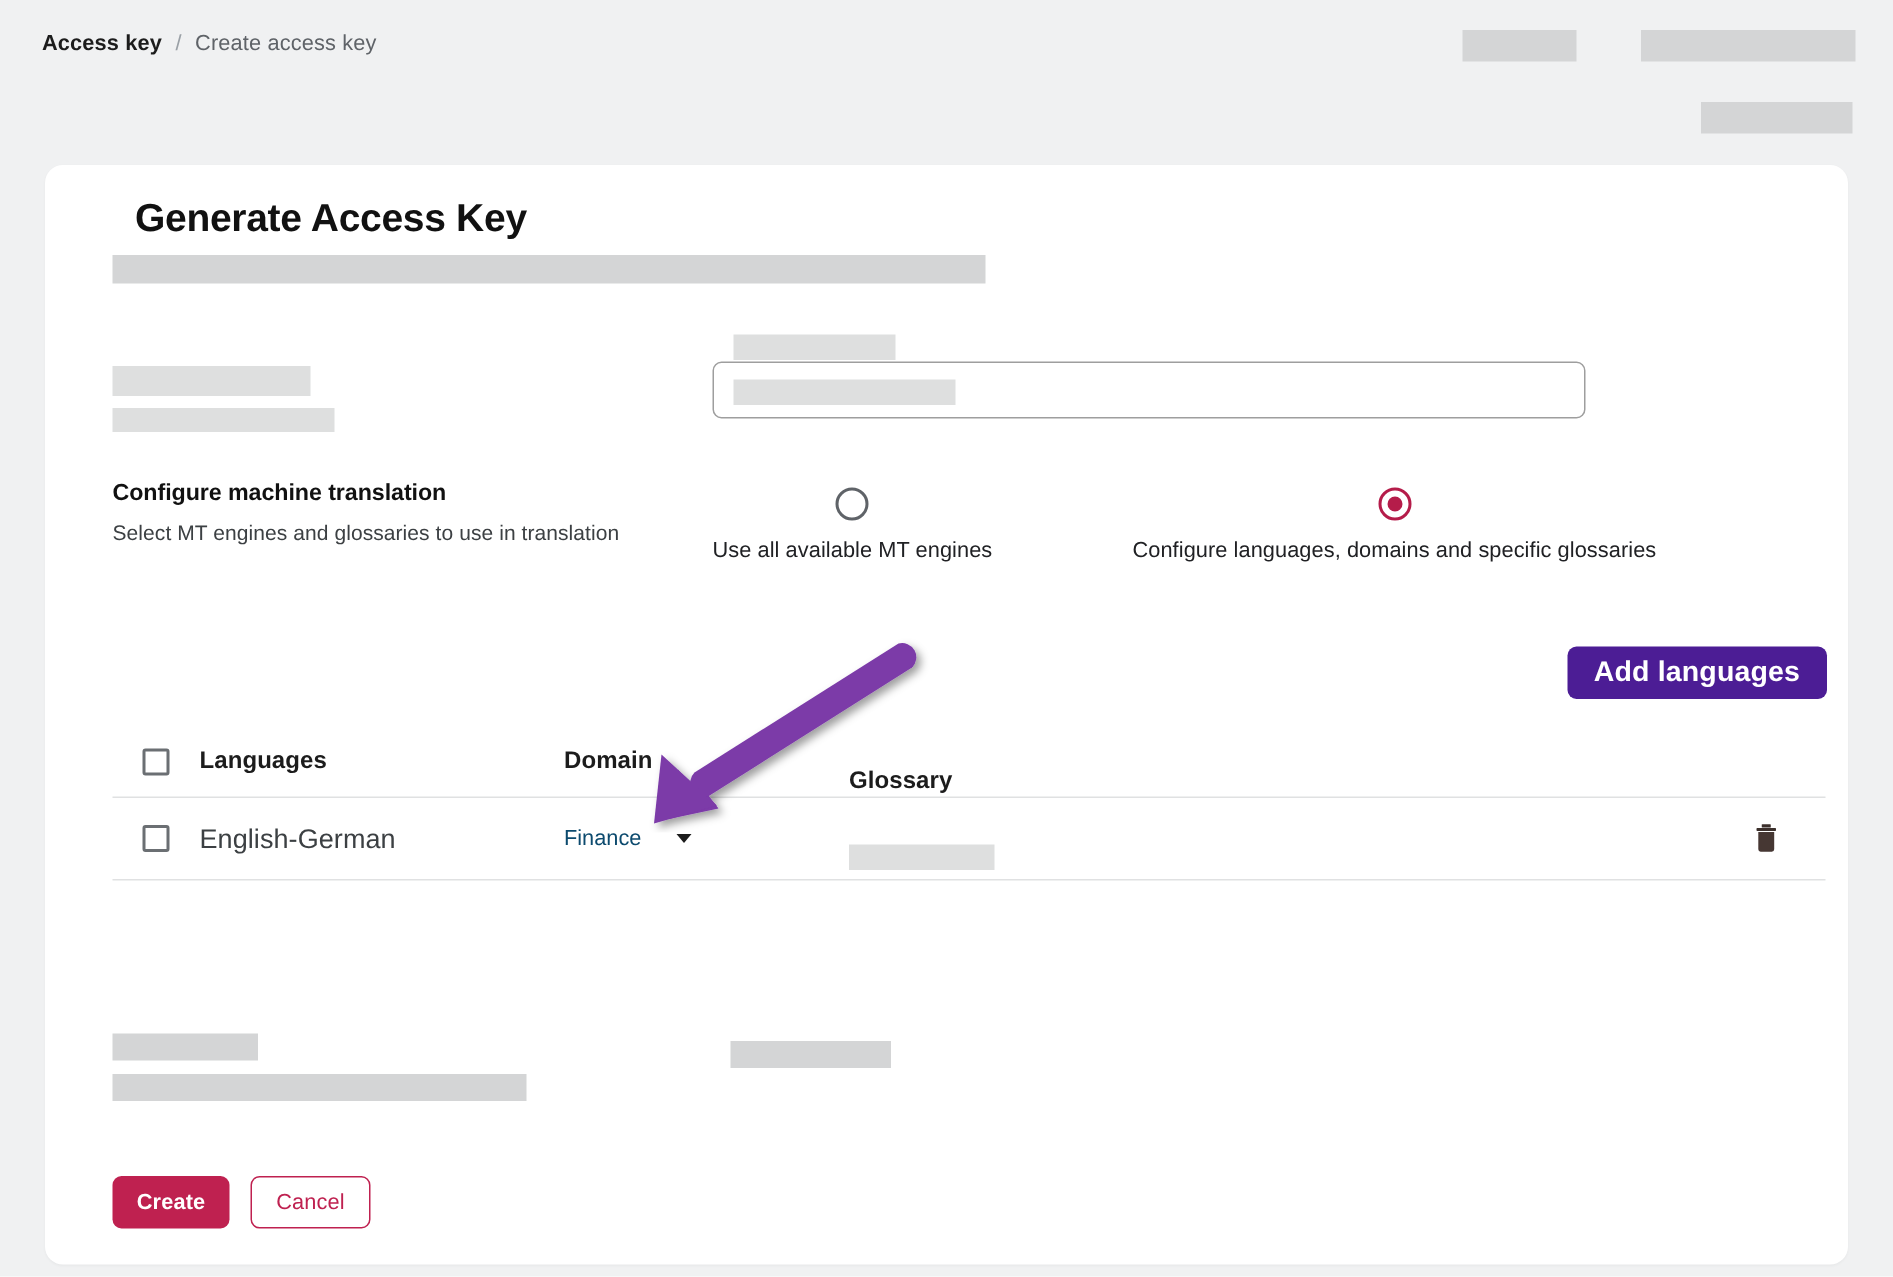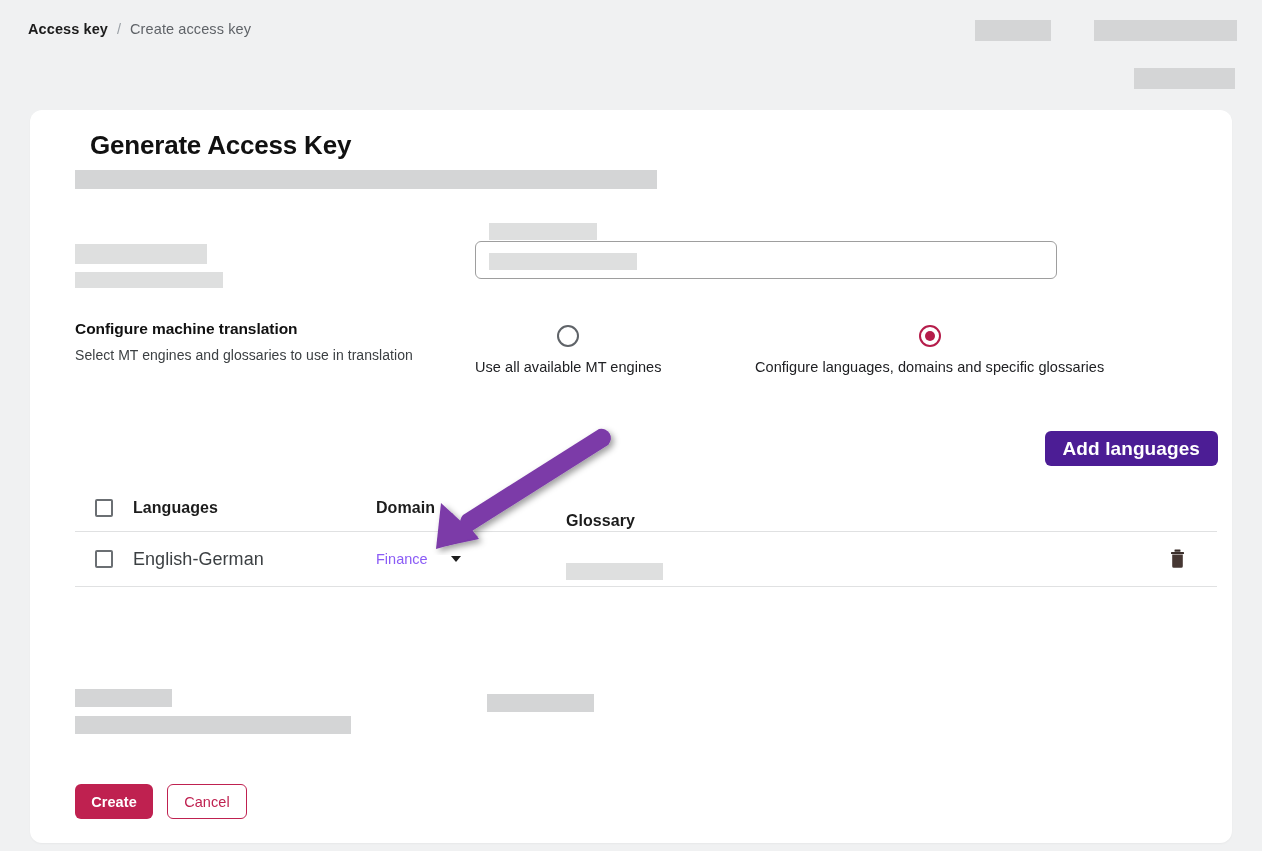--- a/index.html
+++ b/index.html
@@ -211,21 +211,21 @@
     font-size: 18px;
     color: #3c4043;
     letter-spacing: .05px;
   }
 
   .domain-select {
     display: inline-flex;
     align-items: center;
     gap: 23px;
     cursor: pointer;
-    color: #8b5cf6;
+    color: #0c4a6e;
     font-size: 14.5px;
   }
   .caret {
     width: 0; height: 0;
     border-left: 5.5px solid transparent;
     border-right: 5.5px solid transparent;
     border-top: 6.5px solid #1c1c1c;
     display: inline-block;
   }
 

